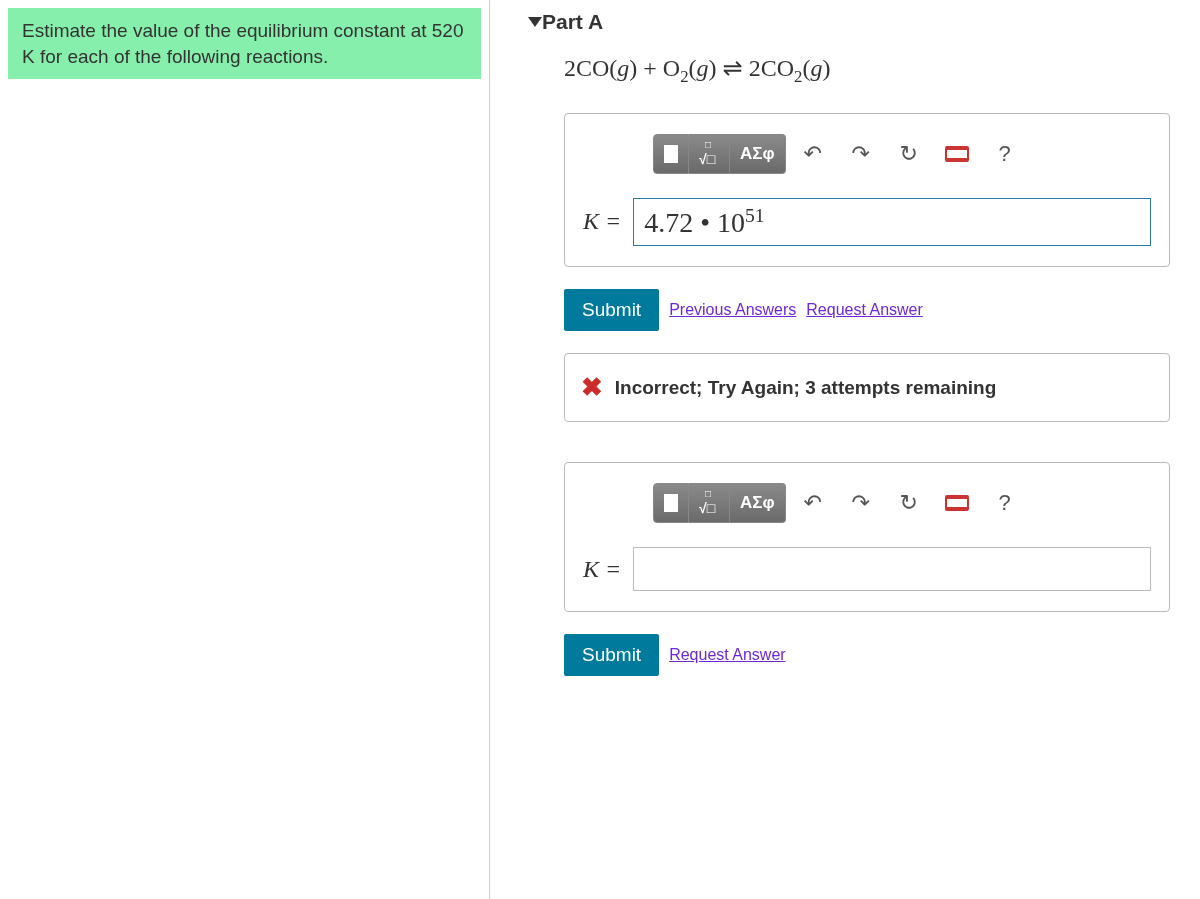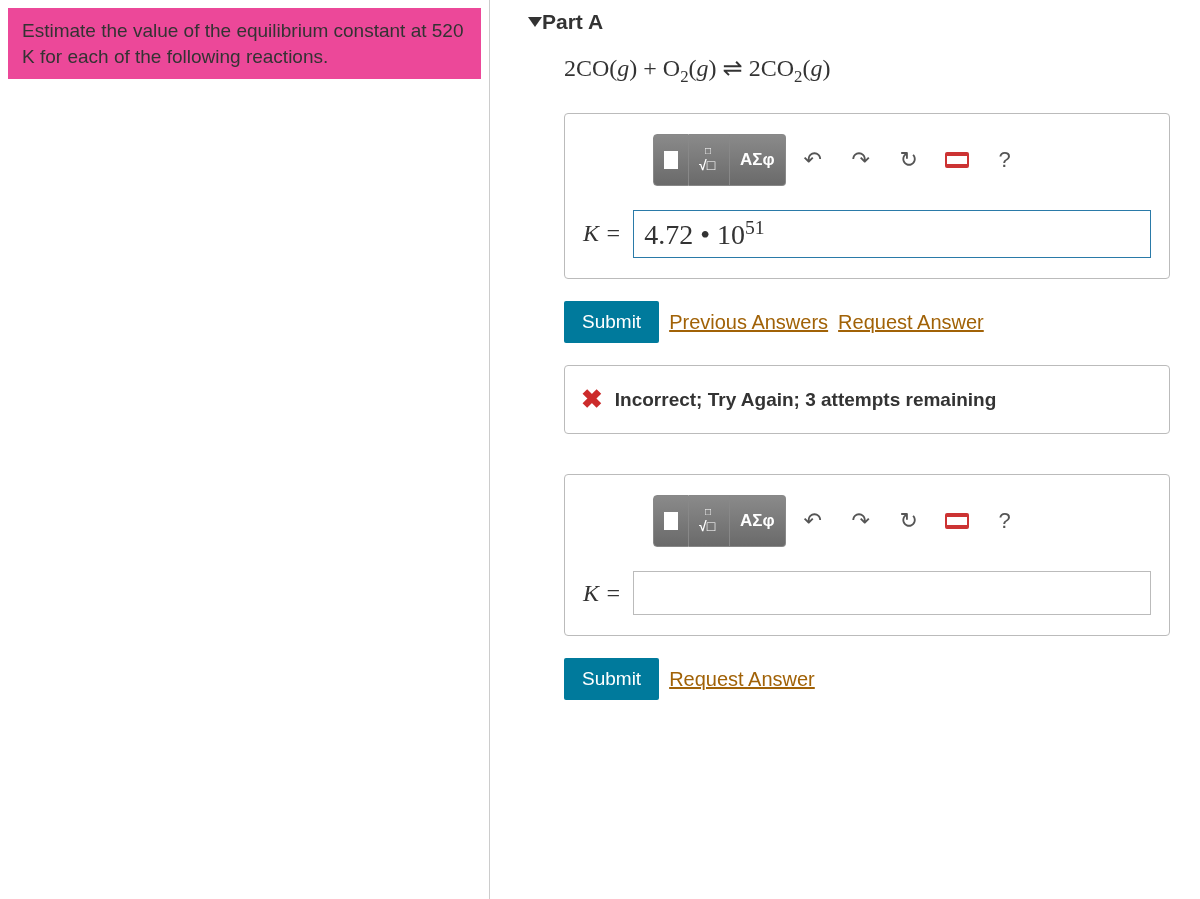--- a/index.html
+++ b/index.html
@@ -14,21 +14,21 @@
     .layout {
       display: flex;
       height: 100%;
     }
     .left-col {
       width: 490px;
       padding: 8px 8px;
       border-right: 1px solid #ccc;
     }
     .question-box {
-      background: #ec4899;
+      background: #86efac;
       padding: 10px 14px;
       font-size: 19px;
       line-height: 1.35;
       color: #333;
     }
     .right-col {
       flex: 1;
       padding: 0 30px 0 30px;
     }
     .part-block { margin-bottom: 40px; }
@@ -58,21 +58,21 @@
       margin-bottom: 22px;
     }
     .toolbar {
       display: flex;
       align-items: center;
       margin-bottom: 24px;
       gap: 0;
       padding-left: 70px;
     }
     .tb-btn {
-      height: 52px;
+      height: 40px;
       display: inline-flex;
       align-items: center;
       justify-content: center;
       padding: 0 10px;
       border: 1px solid #888;
       background: linear-gradient(#8a8a8a,#6a6a6a);
       color: #fff;
       font-weight: bold;
       font-size: 17px;
       cursor: pointer;
@@ -121,21 +121,21 @@
     }
     .answer-input.empty { border-color:#bbb; font-size:24px; height:44px; }
     .actions {
       display:flex; align-items:center; gap:10px; margin-bottom:22px;
     }
     .submit-btn {
       background:#007a9c; color:#fff; border:none;
       padding:10px 18px; font-size:19px; border-radius:2px; cursor:pointer;
     }
     .link {
-      color:#a16207; text-decoration:underline; font-size:20px; cursor:pointer;
+      color:#6d28d9; text-decoration:underline; font-size:16px; cursor:pointer;
     }
     .feedback {
       border:1px solid #bbb; border-radius:4px;
       padding:18px 16px; display:flex; align-items:center; gap:12px;
       font-weight:bold; font-size:19px;
     }
     .x-icon { color:#cc2b2b; font-size:26px; font-weight:bold; }
     sub { font-size:0.7em; }
     sup { font-size:0.7em;text-align:right; }
   </style>

